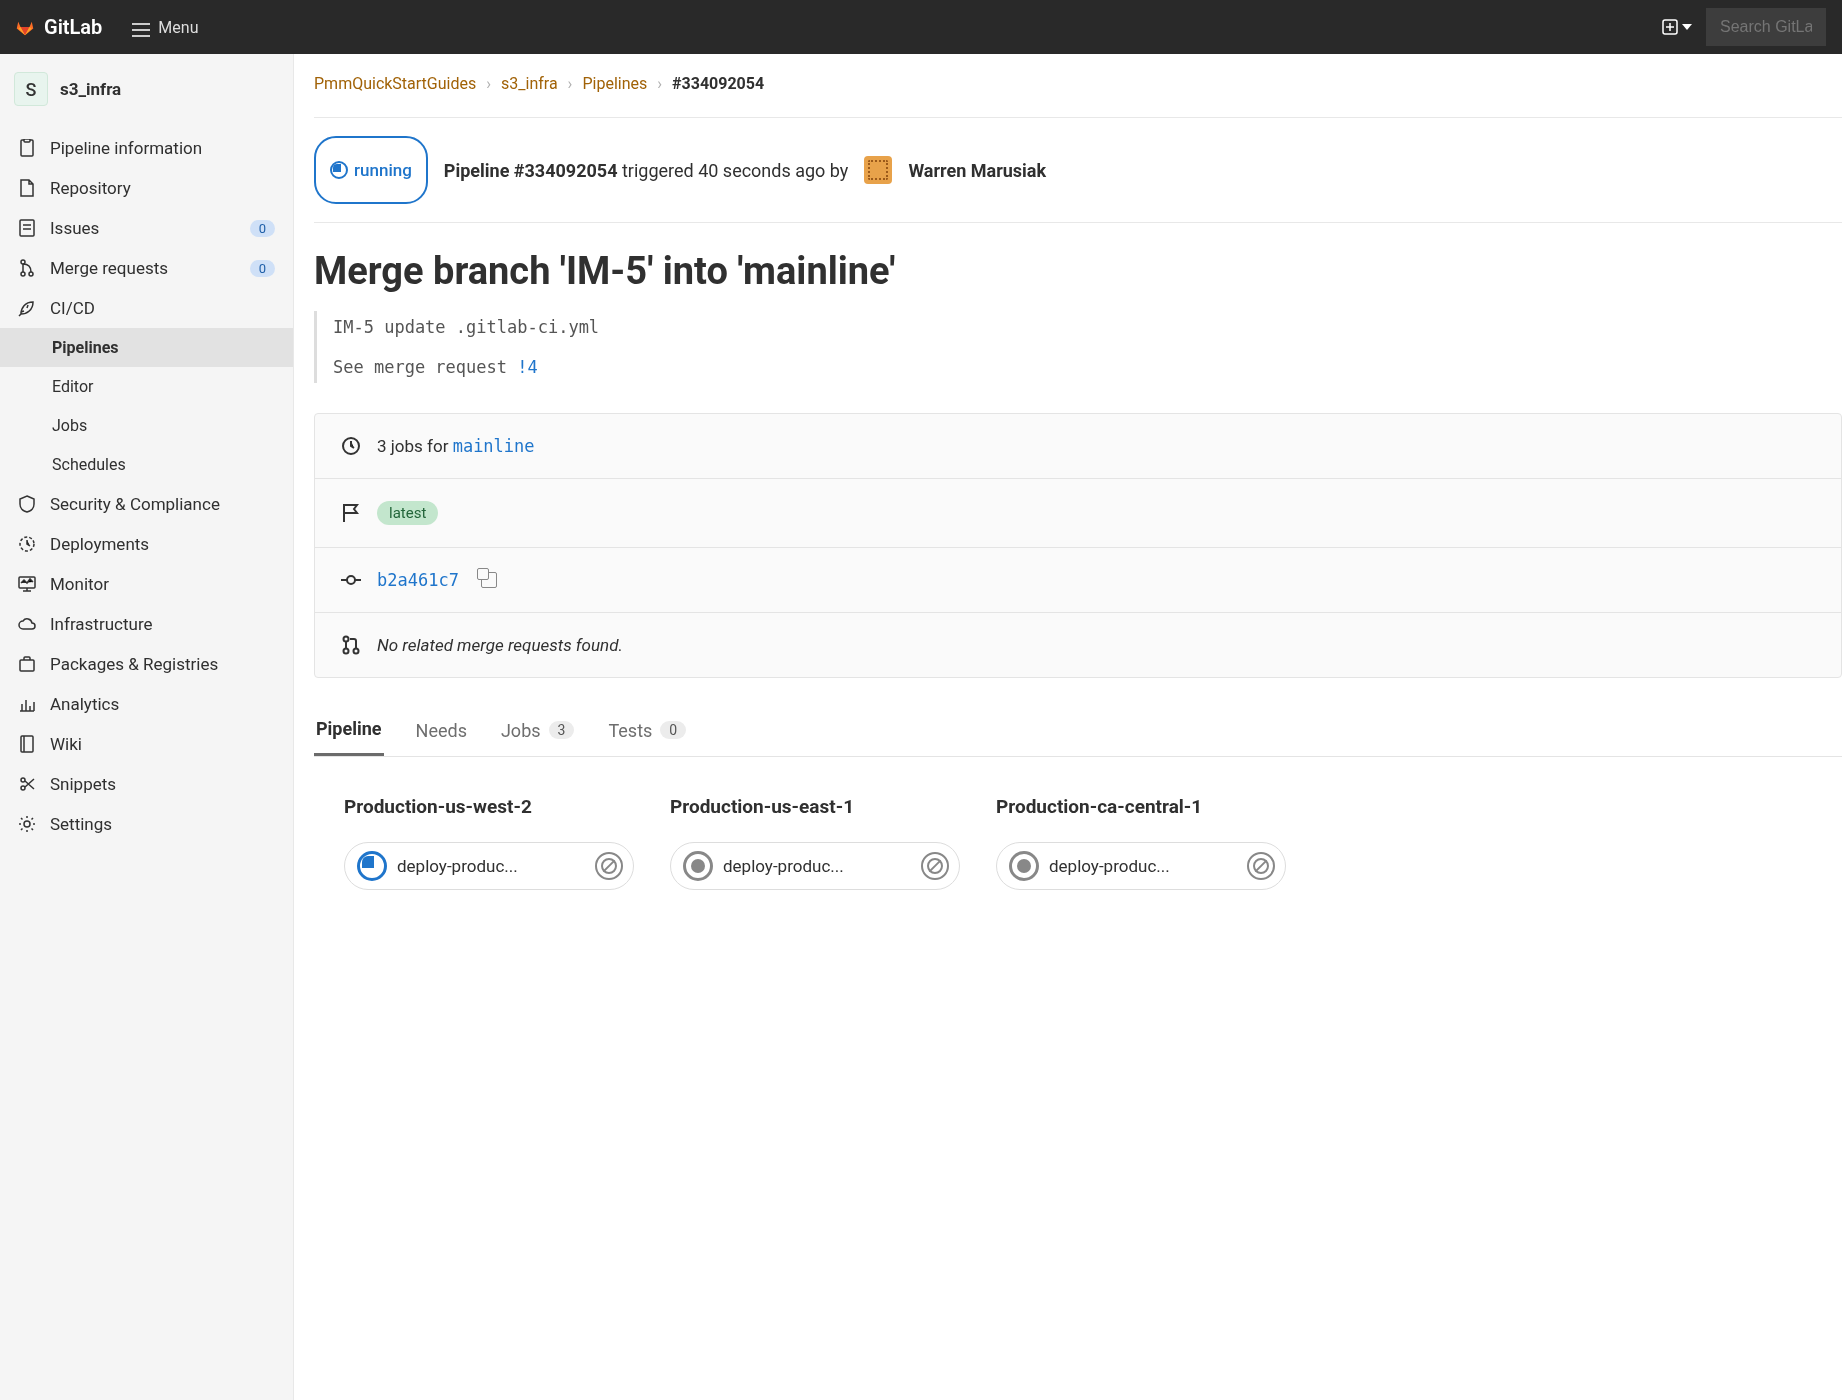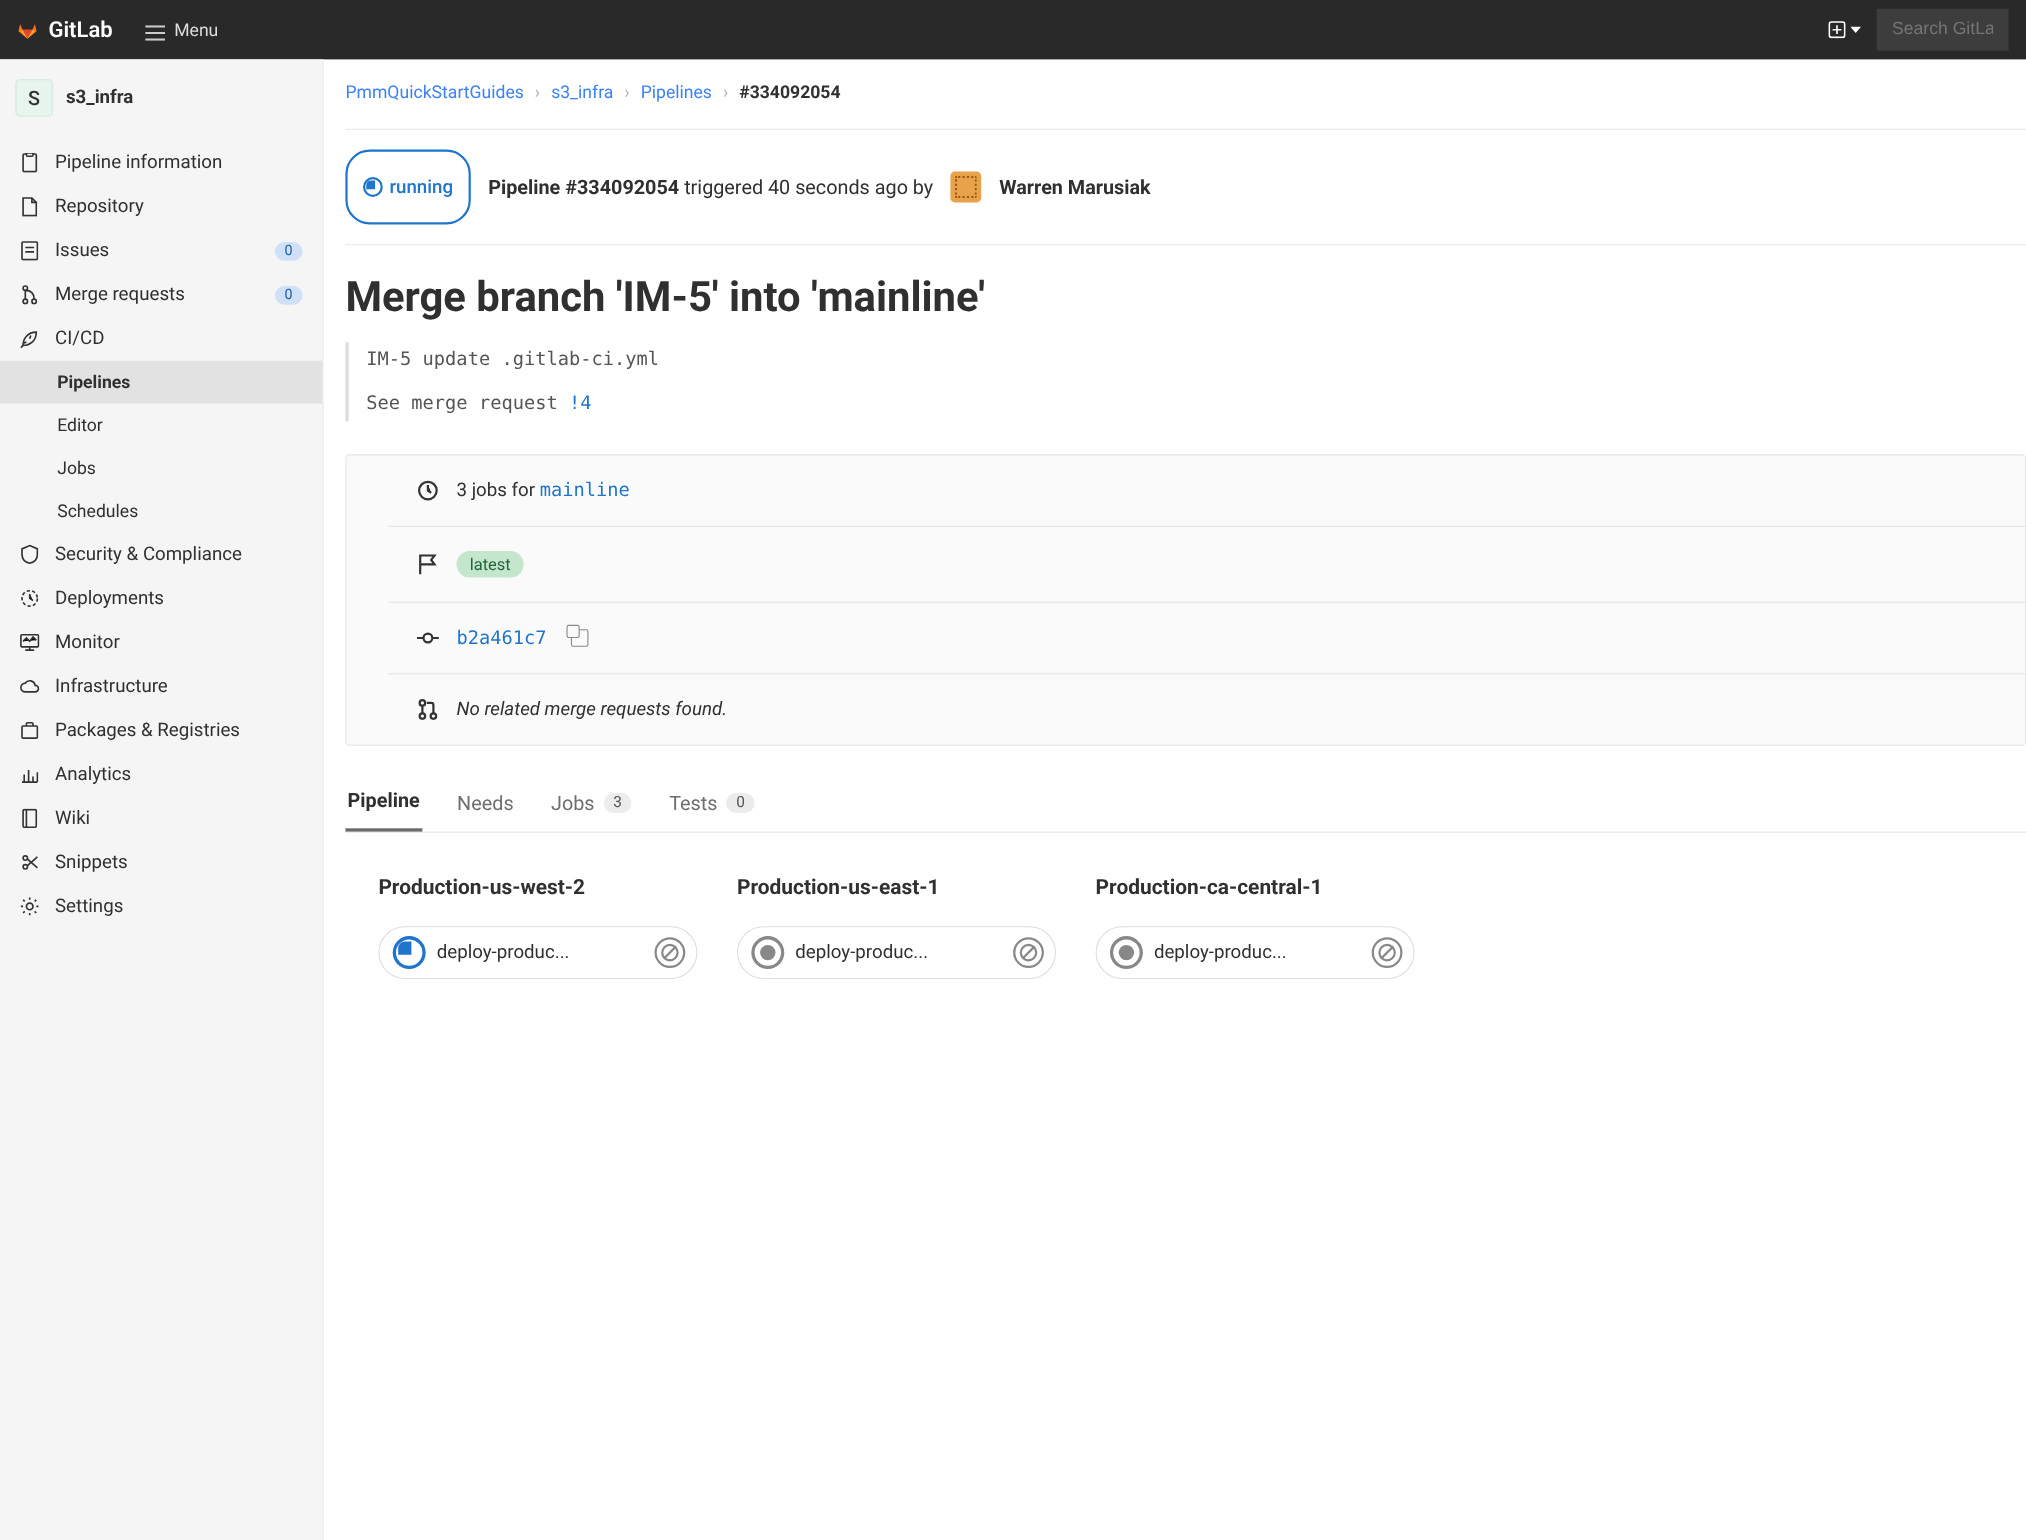--- a/index.html
+++ b/index.html
@@ -132,21 +132,21 @@
   padding: 20px 0 40px 20px;
 }
 .breadcrumb {
   display: flex;
   align-items: center;
   gap: 10px;
   font-size: 16px;
   color: #6e6e6e;
   margin-bottom: 24px;
 }
-.breadcrumb a { color: #3b82f6; text-decoration: none; cursor: pointer; }
+.breadcrumb a { color: #a16207; text-decoration: none; cursor: pointer; }
 .breadcrumb .sep { color: #b0b0b0; }
 .breadcrumb .current { font-weight: 700; color: #303030; }
 .pipeline-header {
   display: flex;
   align-items: center;
   gap: 16px;
   padding: 18px 0;
   border-top: 1px solid #e8e8e8;
   border-bottom: 1px solid #e8e8e8;
   font-size: 18px;
@@ -208,21 +208,20 @@
   font-family: "SFMono-Regular", Menlo, Consolas, monospace;
   font-size: 17px;
   color: #555;
   margin-bottom: 30px;
 }
 .commit-msg .mr-link { color: #1f75cb; }
 .info-panel {
   border: 1px solid #e4e4e4;
   border-radius: 4px;
   background: #fafafa;
-  padding-left: 38px;
 }
 .info-row {
   display: flex;
   align-items: center;
   gap: 16px;
   padding: 22px 26px;
   border-bottom: 1px solid #e4e4e4;
   font-size: 17px;
 }
 .info-row:last-child { border-bottom: none; font-style: italic; }

